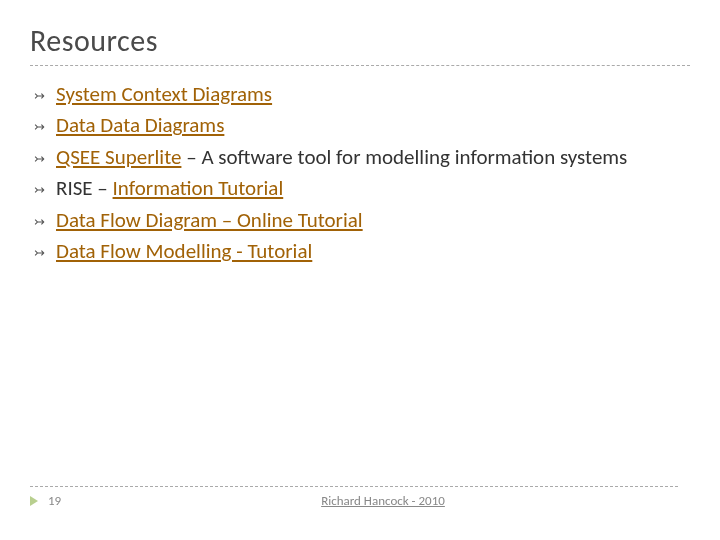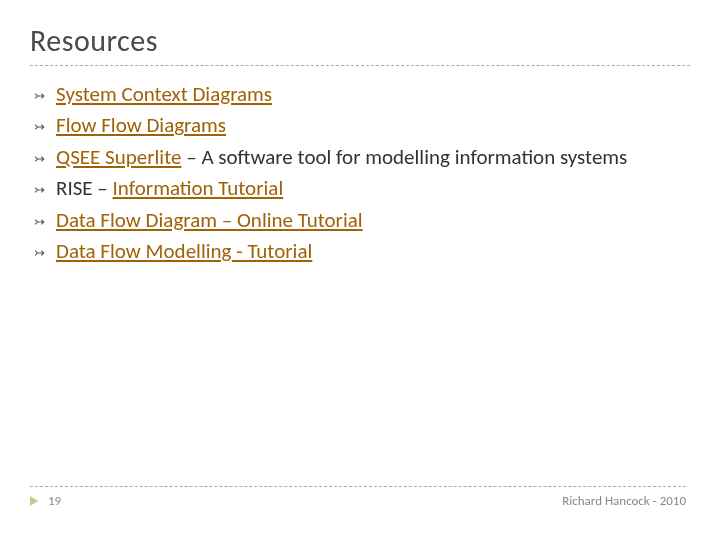--- a/index.html
+++ b/index.html
@@ -52,21 +52,21 @@
   .bullet-text {
     flex: 1;
   }
   .link {
     text-decoration: underline;
     color: #a16207;
   }
   .footer {
     position: absolute;
     left: 30px;
-    right: 34px;
+    right: 42px;
     bottom: 32px;
   }
   .footer-rule {
     border: none;
     border-top: 1px dashed #aaa;
     margin-bottom: 6px;
   }
   .footer-row {
     display: flex;
     align-items: center;
@@ -78,38 +78,39 @@
     border-top: 5px solid transparent;
     border-bottom: 5px solid transparent;
     border-left: 8px solid #b8cf8f;
     margin-right: 10px;
   }
   .page-num {
     width: 40px;
   }
   .author {
     flex: 1;
-    text-align: right;
+    text-align: center;
+    text-decoration: underline;
   }
 </style>
 </head>
 <body>
 
 <div class="slide">
   <div class="title">Resources</div>
   <hr class="dash-rule">
 
   <ul class="bullets">
     <li>
       <span class="bullet-marker">↣</span>
       <span class="bullet-text"><span class="link">System Context Diagrams</span><span></span></span>
     </li>
     <li>
       <span class="bullet-marker">↣</span>
-      <span class="bullet-text"><span class="link">Flow Flow Diagrams</span><span></span></span>
+      <span class="bullet-text"><span class="link">Data Data Diagrams</span><span></span></span>
     </li>
     <li>
       <span class="bullet-marker">↣</span>
       <span class="bullet-text"><span class="link">QSEE Superlite</span><span> – A software tool for modelling information systems</span></span>
     </li>
     <li>
       <span class="bullet-marker">↣</span>
       <span class="bullet-text"><span>RISE – </span><span class="link">Information Tutorial</span><span></span></span>
     </li>
     <li>

